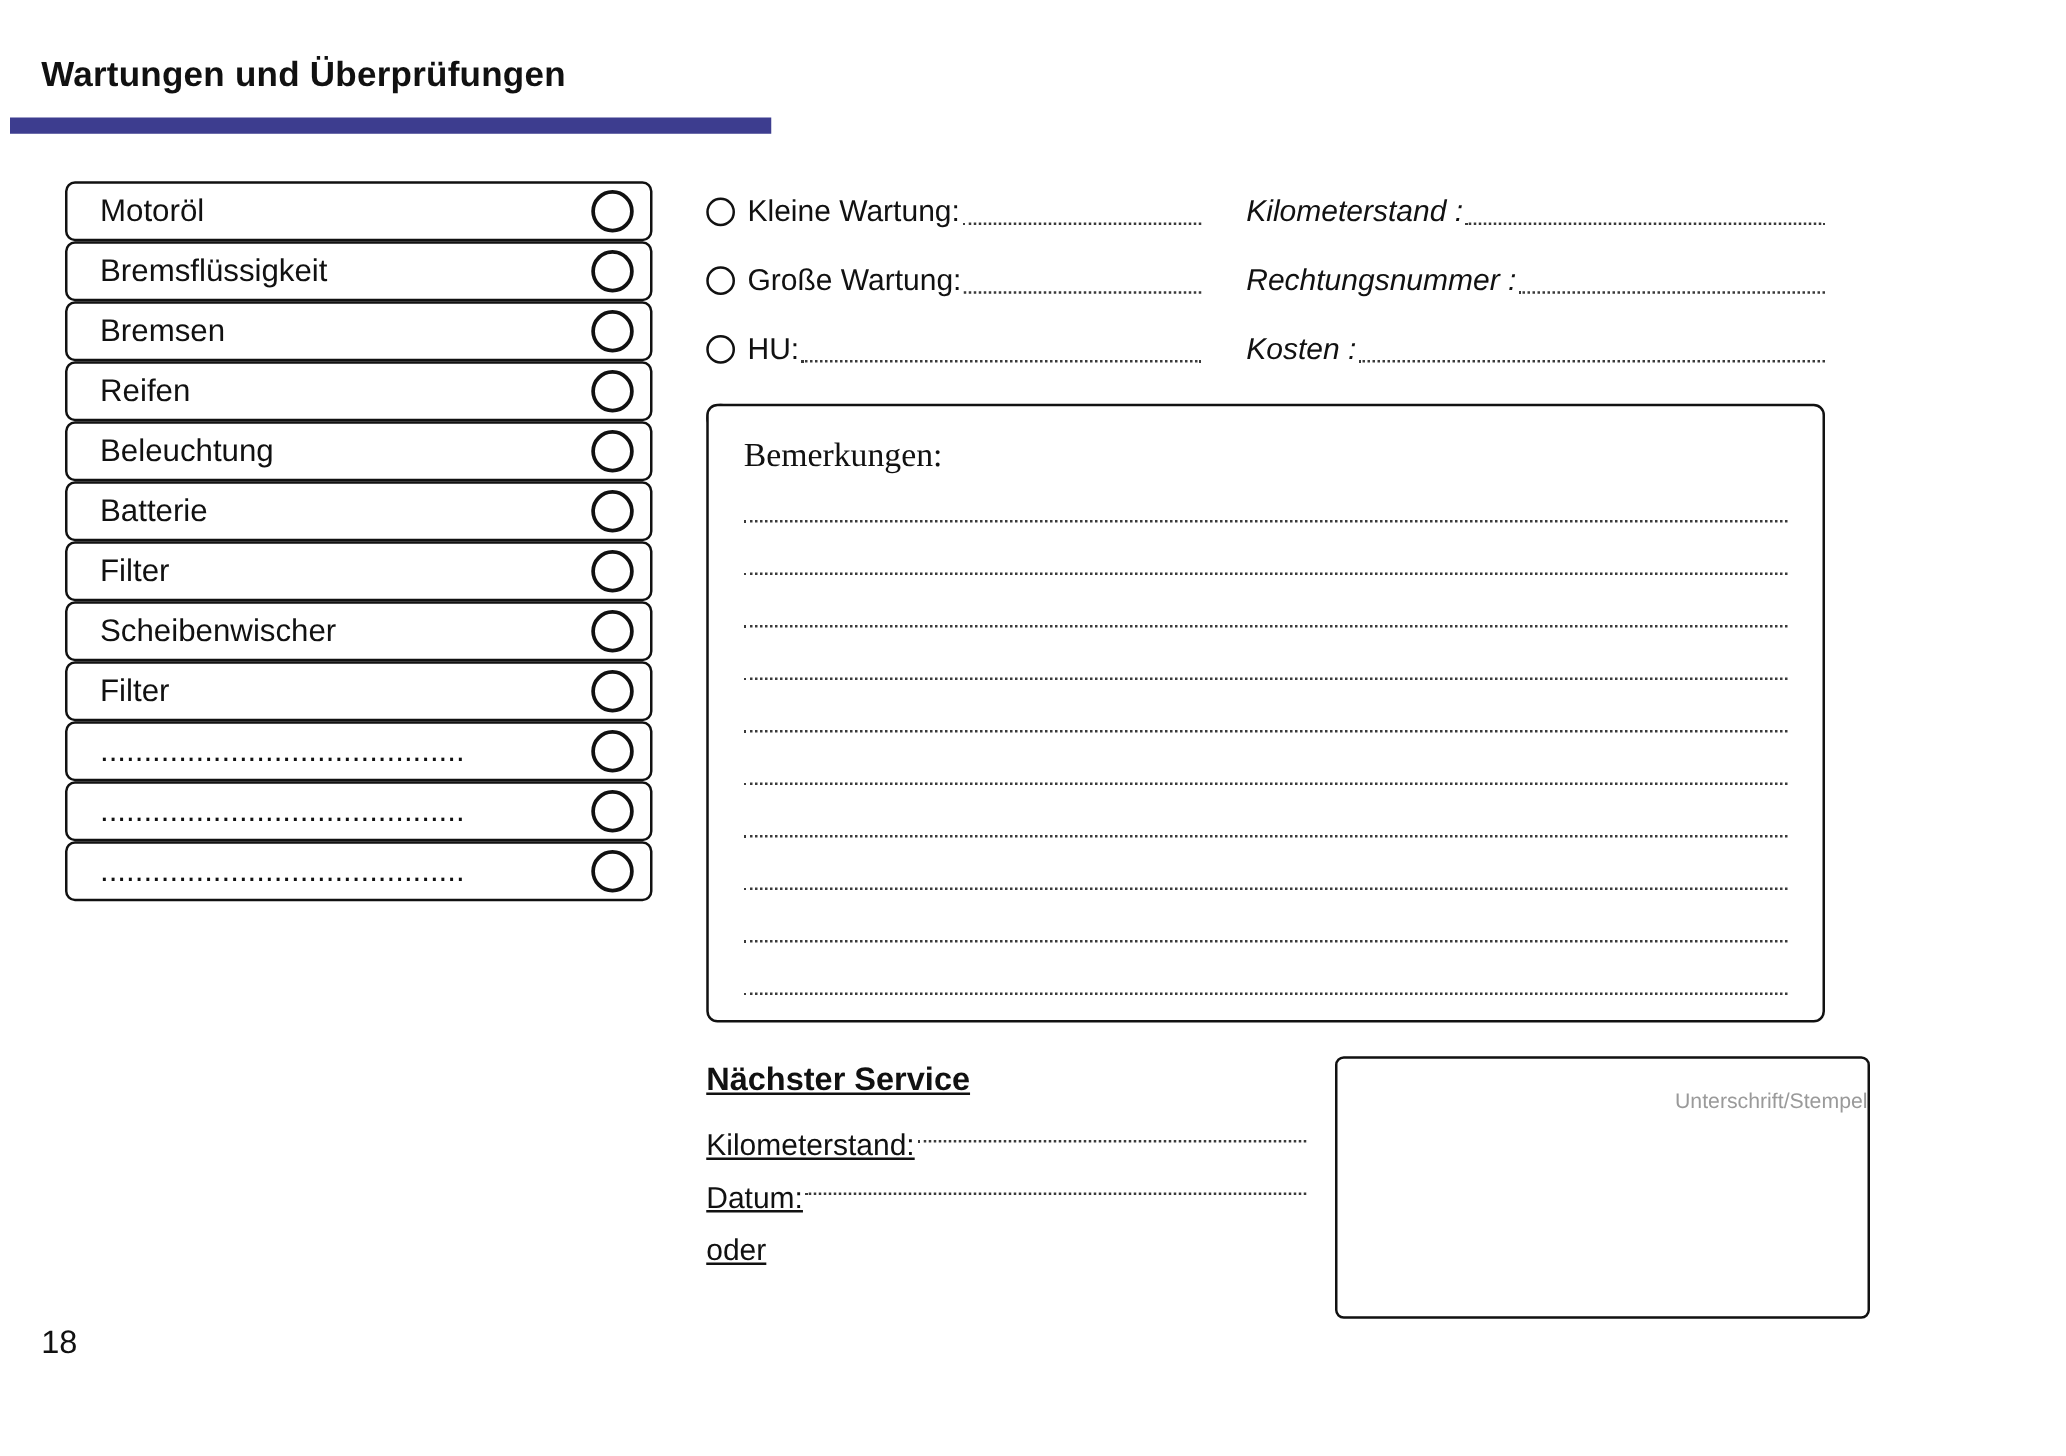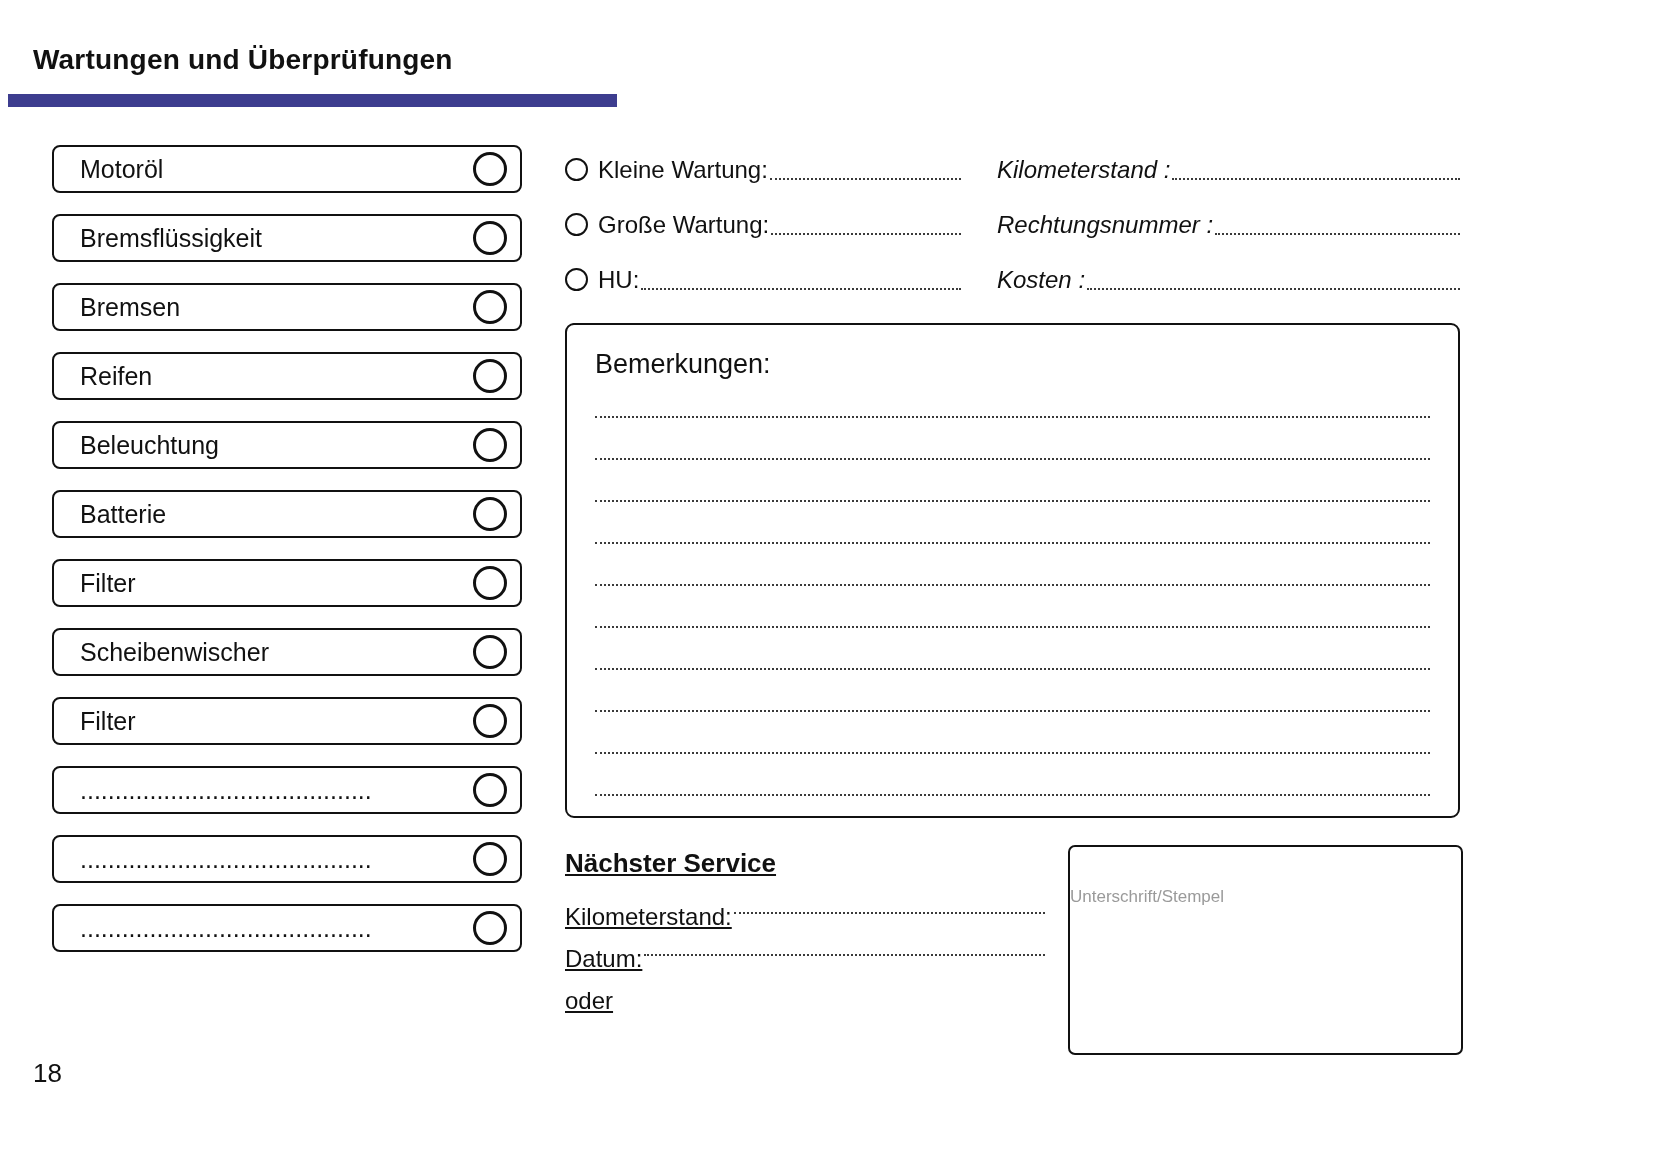--- a/index.html
+++ b/index.html
@@ -36,21 +36,20 @@
   }
 
   
   .checklist {
     position: absolute;
     left: 52px;
     top: 145px;
     width: 470px;
     display: flex;
     flex-direction: column;
-    gap: 21px;
   }
   .check-row {
     height: 48px;
     border: 2.5px solid var(--ink);
     border-radius: 8px;
     background: #fff;
     display: flex;
     align-items: center;
     justify-content: space-between;
     padding: 0 13px 0 26px;
@@ -117,20 +116,21 @@
     width: 895px;
     height: 495px;
     border: 2.5px solid var(--ink);
     border-radius: 9px;
     padding: 24px 28px 0 28px;
     background: #fff;
   }
   .remarks-title {
     font-size: 27px;
     margin-bottom: 36px;
+    font-family: Liberation Serif, serif;
   }
   .remark-line {
     height: 0;
     border-bottom: 2px dotted var(--dot);
     margin-bottom: 40px;
   }
 
   
   .next-service {
     position: absolute;
@@ -152,27 +152,27 @@
   .ns-label, .ns-oder {
     font-size: 24px;
     white-space: nowrap;
   }
 
   
   .signature-box {
     position: absolute;
     left: 1068px;
     top: 845px;
-    width: 395px;
+    width: 428px;
     height: 210px;
     border: 2px solid var(--ink);
     border-radius: 7px;
     background: #fff;
-    text-align: left;
-    padding-top: 40px;
+    text-align: right;
+    padding-top: 24px;
   }
   .signature-label {
     font-size: 17px;
     color: #9a9a9a;
   }
 
   
   .page-number {
     position: absolute;
     left: 33px;

